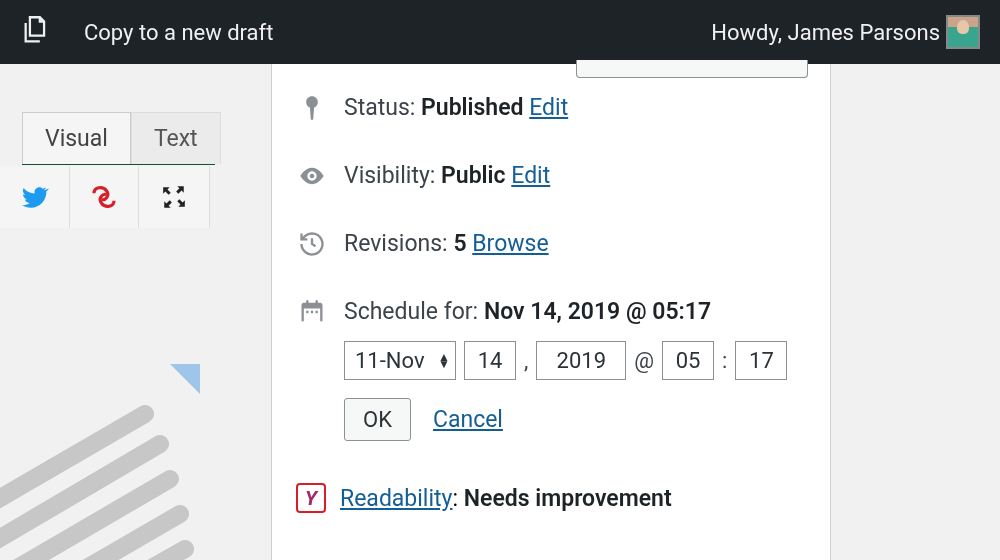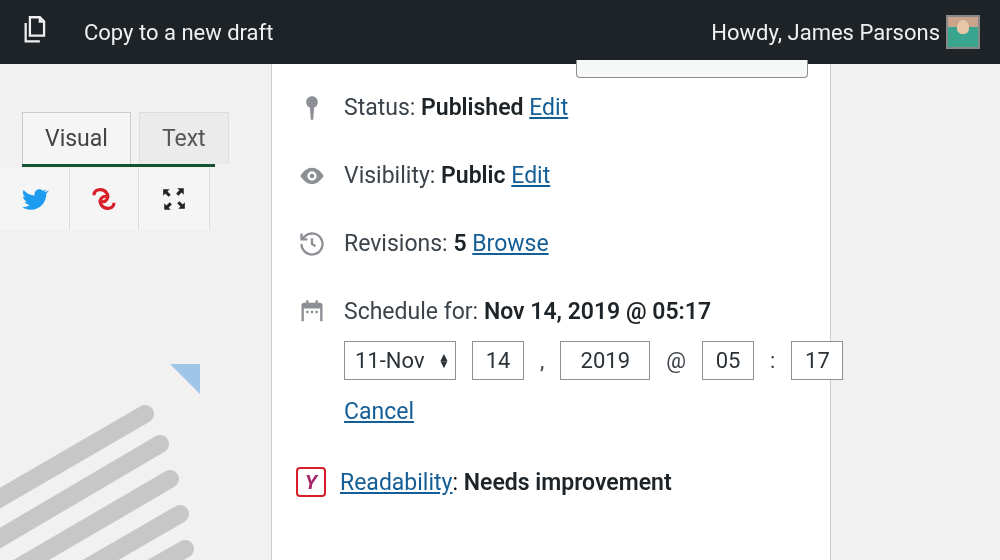--- a/index.html
+++ b/index.html
@@ -41,24 +41,24 @@
   
   .left-col {
     position: absolute;
     left: 0;
     top: 64px;
     width: 215px;
     background: #f1f1f1;
   }
   .tab-row {
     display: flex;
-    gap: 8px;
+    gap: 0;
     margin-top: 48px;
     margin-left: 22px;
-    border-bottom: 3px solid #14532d;
+    border-bottom: 1px solid #14532d;
   }
   .tab {
     padding: 12px 22px;
     font-size: 23px;
     color: #555;
     background: #ebebeb;
     border: 1px solid #ddd;
     border-bottom: none;
   }
   .tab.active {
@@ -126,21 +126,21 @@
     color: #3c434a;
   }
   .meta-icon { width: 32px; color: #8c8f94; flex-shrink: 0; text-align: center; }
   .meta-icon svg { width: 28px; height: 28px; }
   .meta-body { flex: 1; }
   .bold { font-weight: 600; color: #1d2327; }
   .link { color: #135e96; text-decoration: underline; cursor: pointer; }
   .sched-inputs {
     display: flex;
     align-items: center;
-    gap: 16px;
+    gap: 8px;
     margin-top: 16px;
     font-size: 22px;
   }
   .sel, .inp {
     border: 1px solid #8c8f94;
     background: #fff;
     font-size: 22px;
     padding: 6px 10px;
     font-family: inherit;
     color: #2c3338;
@@ -288,20 +288,21 @@
         </span>
         <input class="inp" value="14" style="">
         <span class="sep">,</span>
         <input class="inp year" value="2019" style="">
         <span class="sep">@</span>
         <input class="inp" value="05" style="">
         <span class="sep">:</span>
         <input class="inp" value="17" style="">
       </div>
       <div class="action-row">
+        <button class="btn">OK</button>
         <span class="link">Cancel</span>
       </div>
     </div>
   </div>
 
   <div class="yoast-row">
     <span class="yoast-icon">Y</span>
     <span>
       <span class="link">Readability</span><span>: </span><span class="bold">Needs improvement</span>
     </span>

